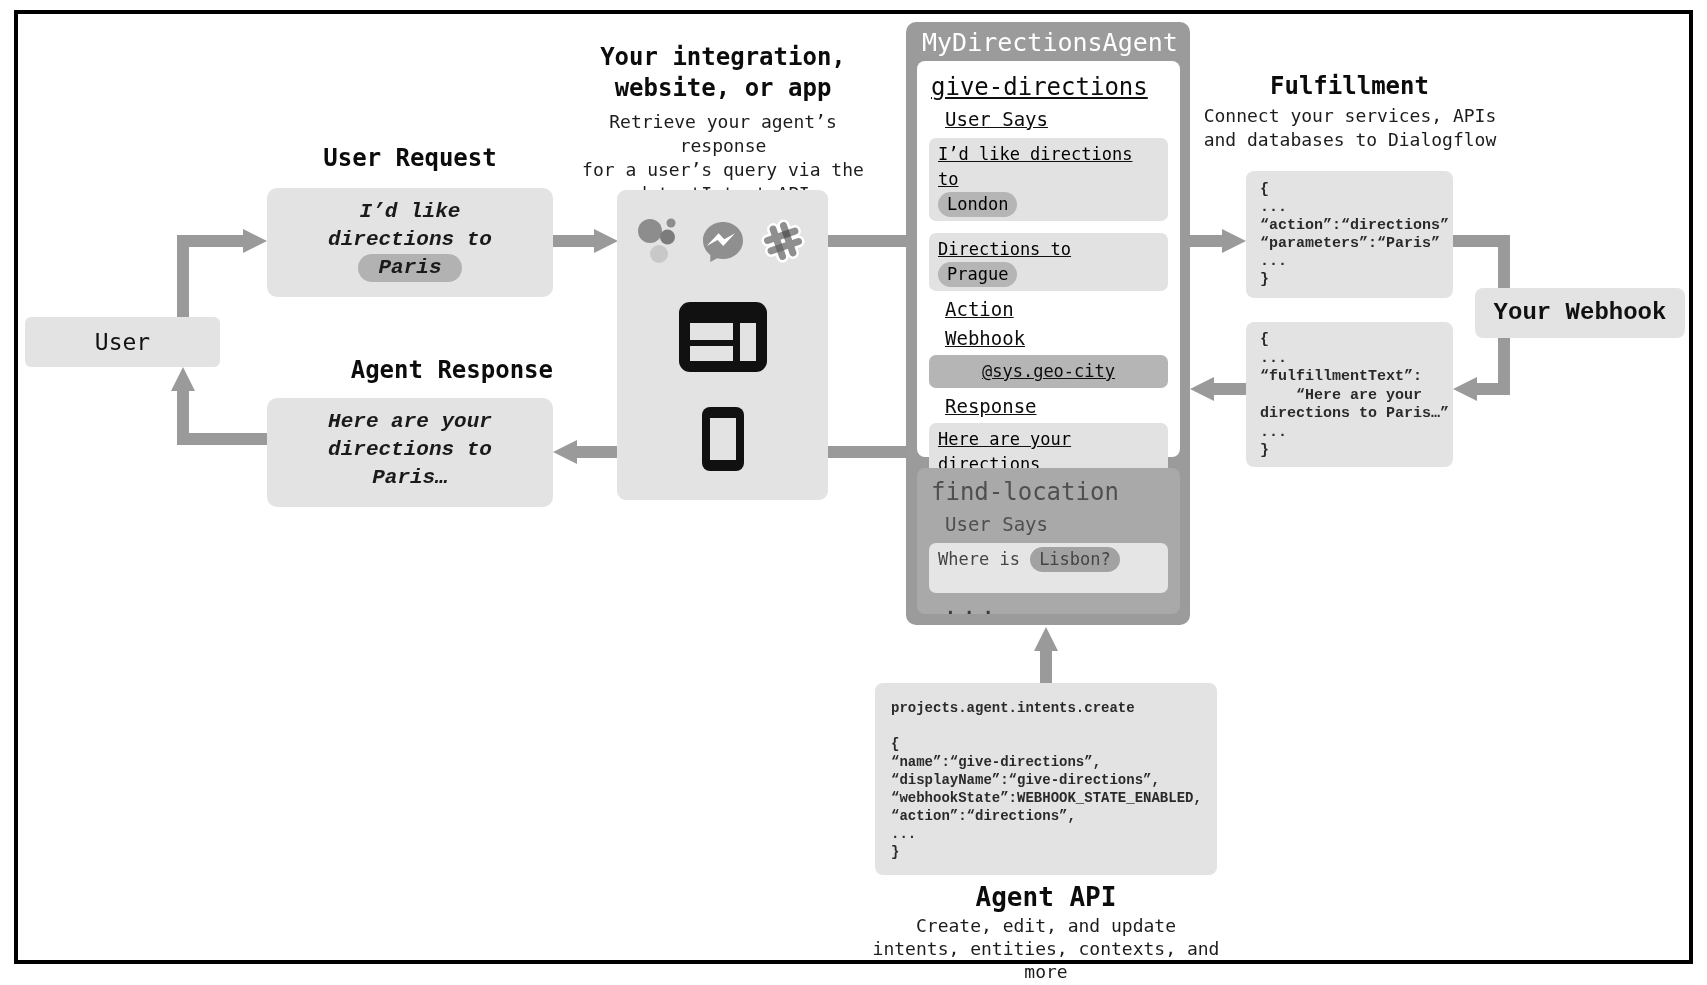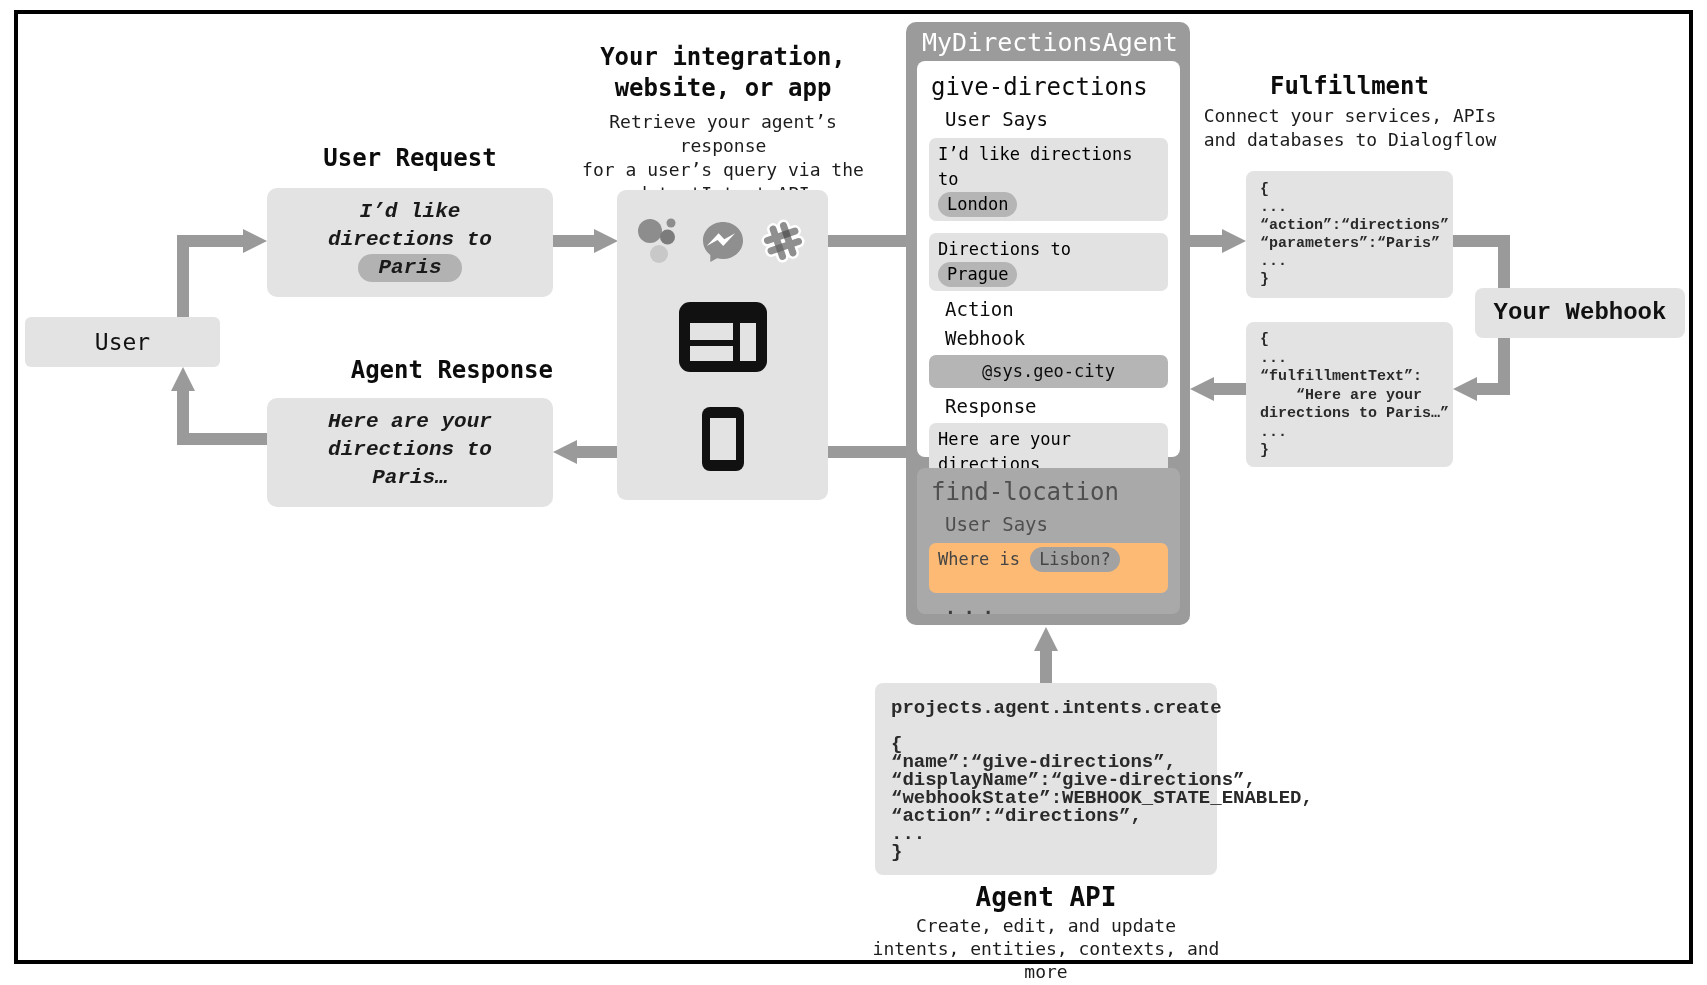--- a/index.html
+++ b/index.html
@@ -15,32 +15,32 @@
         font-family:"Liberation Mono",monospace;font-style:italic;font-weight:bold;
         font-size:21px;line-height:28px;color:#1a1a1a;padding-top:10px;box-sizing:border-box;}
   .pill-big{display:inline-block;background:#b2b2b2;border-radius:17px;padding:0 20px;}
   .hline,.vline{background:#9a9a9a;}
   .tri-r{width:0;height:0;border-top:12px solid transparent;border-bottom:12px solid transparent;border-left:24px solid #9a9a9a;}
   .tri-l{width:0;height:0;border-top:12px solid transparent;border-bottom:12px solid transparent;border-right:24px solid #9a9a9a;}
   .tri-u{width:0;height:0;border-left:12px solid transparent;border-right:12px solid transparent;border-bottom:24px solid #9a9a9a;}
   
   .agent-outer{background:#9b9b9b;border-radius:10px;}
   .agent-title{color:#fff;font-size:25px;}
-  .card{background:#fff;border-radius:8px;box-sizing:border-box;padding:10px 12px;}
+  .card{background:#fff;border-radius:8px;box-sizing:border-box;padding:10px 12px;text-decoration:underline;}
   .card h3{margin:2px 0 0 2px;font-size:24px;font-weight:normal;color:#0c0c0c;}
   .lbl{font-size:19px;margin:7px 0 0 16px;color:#0c0c0c;}
   .item{background:#e2e2e2;border-radius:7px;margin-top:8px;padding:4px 9px;
         font-size:17px;line-height:25px;color:#000000;}
   .item .pill{background:#b5b5b5;border-radius:13px;padding:0 9px;display:inline-block;}
   .item.center{text-align:center;}
   .item.dark{background:#b5b5b5;text-align:center;color:#0c0c0c;}
   .card2{background:#a9a9a9;border-radius:8px;box-sizing:border-box;padding:8px 12px;}
   .card2 h3{margin:2px 0 0 2px;font-size:24px;font-weight:normal;color:#4f4f4f;}
   .card2 .lbl{color:#4f4f4f;}
-  .card2 .item{background:#fdba74;color:#454545;height:42px;}
+  .card2 .item{background:#e5e5e5;color:#454545;height:42px;}
   .card2 .item .pill{background:#a2a2a2;}
   .dots{font-size:18px;color:#3c3c3c;margin:4px 0 0 16px;letter-spacing:8px;font-weight:bold;}
   .code{background:#e3e3e3;border-radius:8px;box-sizing:border-box;
         font-family:"Liberation Mono",monospace;font-weight:bold;color:#2a2a2a;
         white-space:pre;}
   .lightlbl{background:#e3e3e3;border-radius:7px;text-align:center;}
 </style>
 </head>
 <body>
 
@@ -191,21 +191,21 @@
 “fulfillmentText”:
     “Here are your
 directions to Paris…”
 ...
 }</div>
 
   <div class="abs lightlbl courier" style="left:1475px;top:288px;width:210px;height:50px;line-height:50px;font-size:24px;font-weight:bold;border-radius:8px;">
     <span>Your Webhook</span>
   </div>
 
-  <div class="abs code" style="left:875px;top:683px;width:342px;height:192px;padding:16px 16px;font-size:19px;line-height:18px;">projects.agent.intents.create
+  <div class="abs code" style="left:875px;top:683px;width:342px;height:192px;padding:16px 16px;font-size:14px;line-height:18px;">projects.agent.intents.create
 
 {
 “name”:“give-directions”,
 “displayName”:“give-directions”,
 “webhookState”:WEBHOOK_STATE_ENABLED,
 “action”:“directions”,
 ...
 }</div>
   <div class="abs ttl" style="left:875px;top:882px;width:342px;font-size:26px;">Agent API</div>
   <div class="abs sub" style="left:846px;top:914px;width:400px;font-size:18px;line-height:23px;text-align:center;">Create, edit, and update

